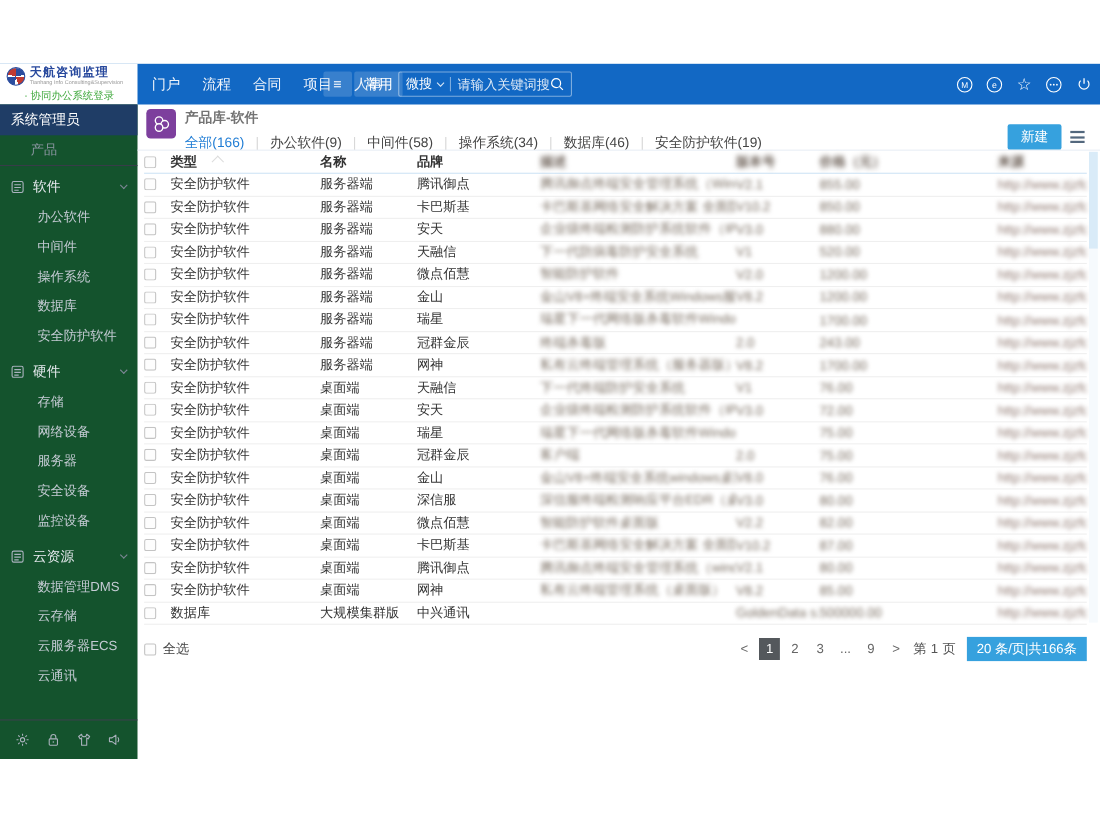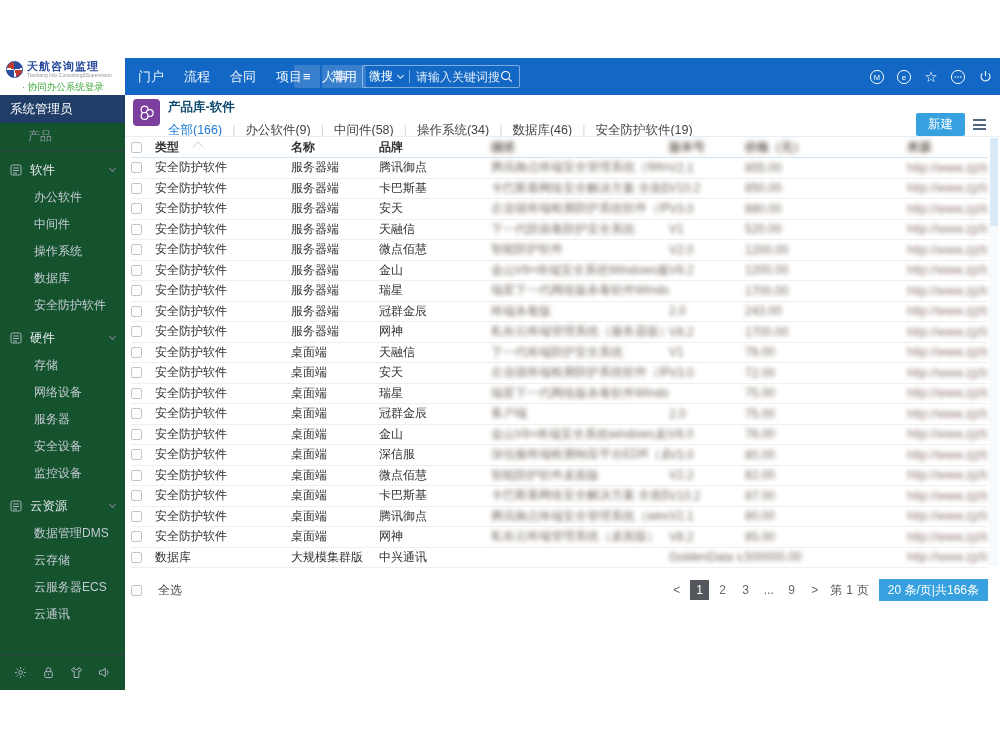--- a/index.html
+++ b/index.html
@@ -48,21 +48,21 @@
   .sb-item { height:27px; display:flex; align-items:center; padding-left:34px; color:#c5cbd4; font-size:12px; cursor:pointer; }
   .sb-footer { position:absolute; left:0; right:0; bottom:0; height:36px; border-top:1px solid #3a414c;
     display:flex; align-items:center; justify-content:space-around; padding:0 6px; }
   .sb-fico { width:18px; height:18px; display:flex; align-items:center; justify-content:center; }
 
   
   .title-block { position:absolute; left:133px; top:99px; }
   .title-row { display:flex; align-items:flex-start; gap:8px; }
   .app-icon { width:27px; height:27px; border-radius:4px; background:#7d3f9d; display:flex; align-items:center; justify-content:center; }
   .title-texts { display:flex; flex-direction:column; }
-  .page-title { font-size:12.5px; font-weight:700; color:#0c4a6e; }
+  .page-title { font-size:12.5px; font-weight:700; color:#737373; }
   .tabs { display:flex; align-items:center; margin-top:6px; font-size:12.5px; position:relative; }
   .tab { color:#444; cursor:pointer; }
   .tab:not(:first-child)::before { content:"|"; color:#d8d8d8; margin:0 10px; }
   .tab.active { color:#1f7cd4; }
   .tabs::after { content:""; position:absolute; left:26px; bottom:-12px; width:7px; height:7px; background:#fff;
     border-left:1px solid #dcdcdc; border-top:1px solid #dcdcdc; transform:rotate(45deg); z-index:3; }
   .main-divider { position:absolute; left:125px; top:136px; width:875px; height:1px; background:#e8eef5; }
 
   .toolbar { position:absolute; top:113px; right:14px; display:flex; align-items:center; gap:8px; }
   .btn-new { background:#36a1de; color:#fff; font-size:12.5px; height:23px; padding:0 12px; border:none; border-radius:2px; cursor:pointer; }
@@ -85,21 +85,21 @@
   .cb { width:11px; height:11px; border:1px solid #c4c4c4; border-radius:2px; background:#fdfdfd; cursor:pointer; }
   .blur { filter:blur(2px); color:#7b6f63; }
   .blur-h { filter:blur(2.4px); color:#6e6259; }
   .link { color:#927c74; }
   .vscroll { position:absolute; right:2px; top:138px; width:8px; height:428px; background:#f6fafd; }
   .vthumb { width:8px; height:88px; background:#d9ebf8; }
 
   
   .footer-bar { position:absolute; left:131px; top:579px; width:857px; display:flex; align-items:center;
     justify-content:space-between; font-size:12px; color:#444; }
-  .select-all { display:flex; align-items:center; gap:16px; }
+  .select-all { display:flex; align-items:center; gap:6px; }
   .pagination { display:flex; align-items:center; gap:4px; color:#666; }
   .pg { min-width:19px; height:20px; display:flex; align-items:center; justify-content:center; padding:0 4px; cursor:pointer; }
   .pg.active { background:#54585c; color:#fff; }
   .pg.dots { cursor:default; }
   .jump { display:flex; align-items:center; gap:4px; margin:0 2px; color:#555; }
   .size-box { background:#36a1de; color:#fff; height:22px; display:flex; align-items:center; padding:0 9px; margin-left:4px; }
 
   svg { display:block; }
 </style>
 </head>

